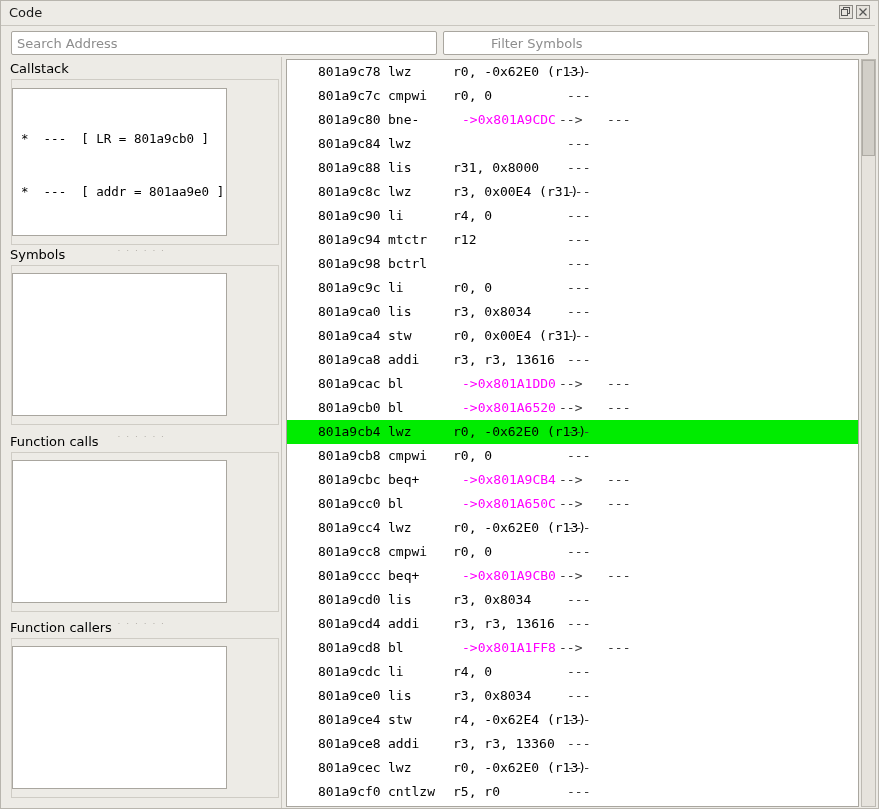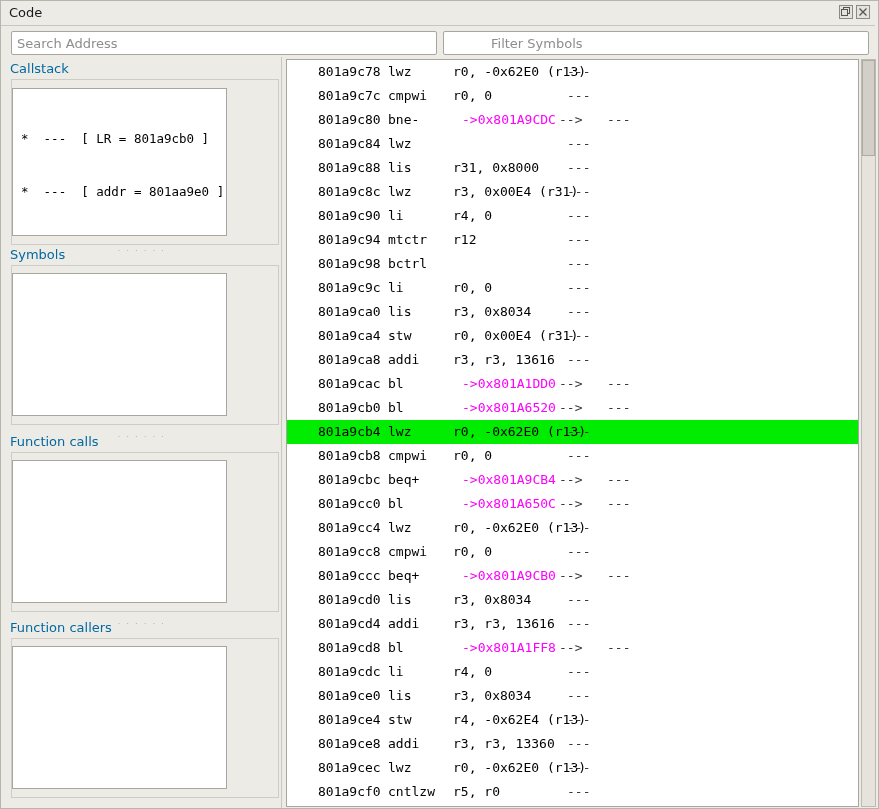--- a/index.html
+++ b/index.html
@@ -86,21 +86,21 @@
     left: 0; top: 56px;
     width: 281px; height: 752px;
     background: #edebe6;
     box-sizing: border-box;
     border-right: 1px solid #c9c6bf;
   }
   .panel-label {
     position: absolute;
     left: 9px;
     font-size: 13px;
-    color: #0369a1;
+    color: #000000;
     font-family: "DejaVu Sans", sans-serif;
     white-space: nowrap;
   }
   .panel-frame {
     position: absolute;
     left: 10px;
     width: 268px;
     background: #edebe6;
     border: 1px solid #cfccc5;
     box-sizing: border-box;

